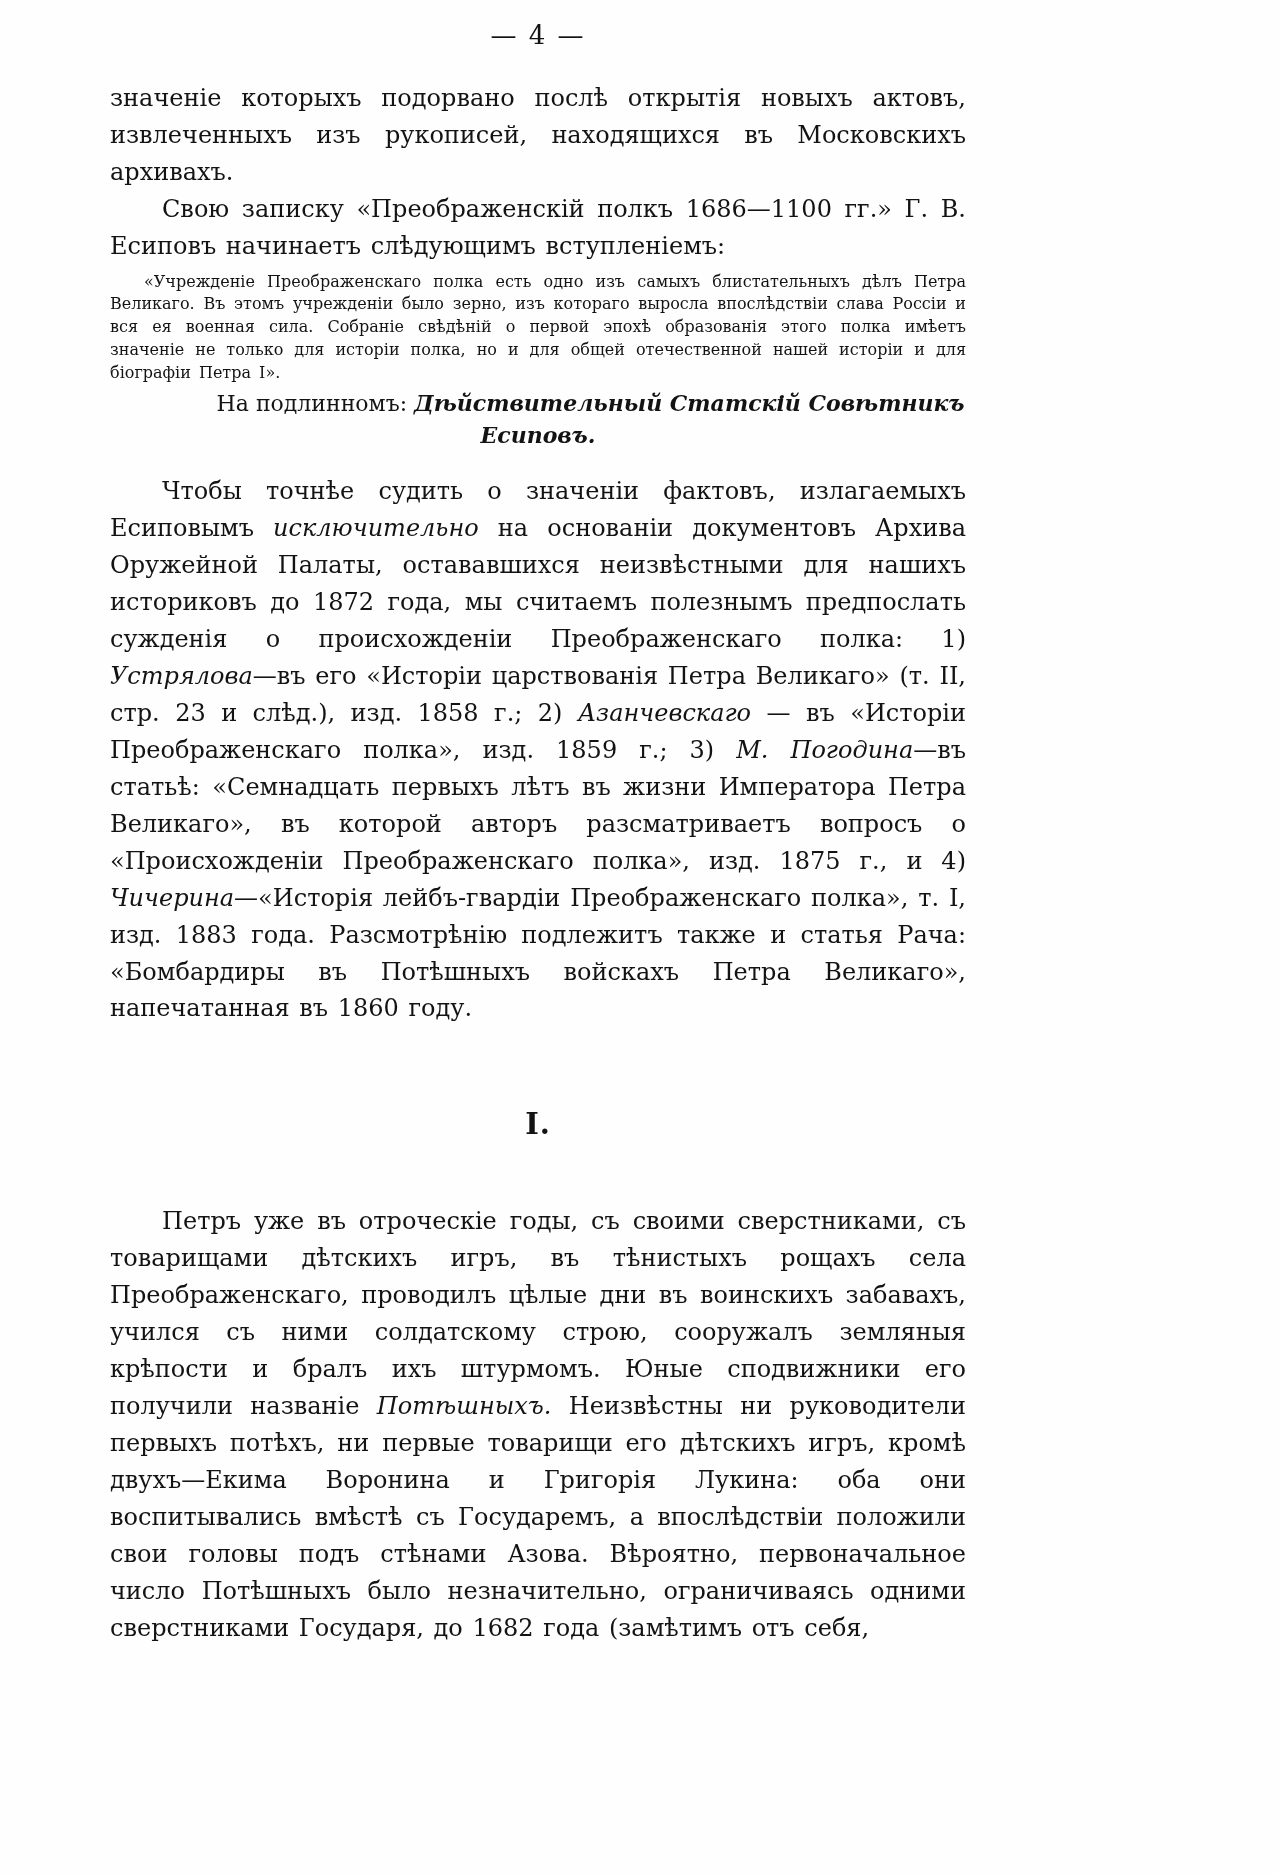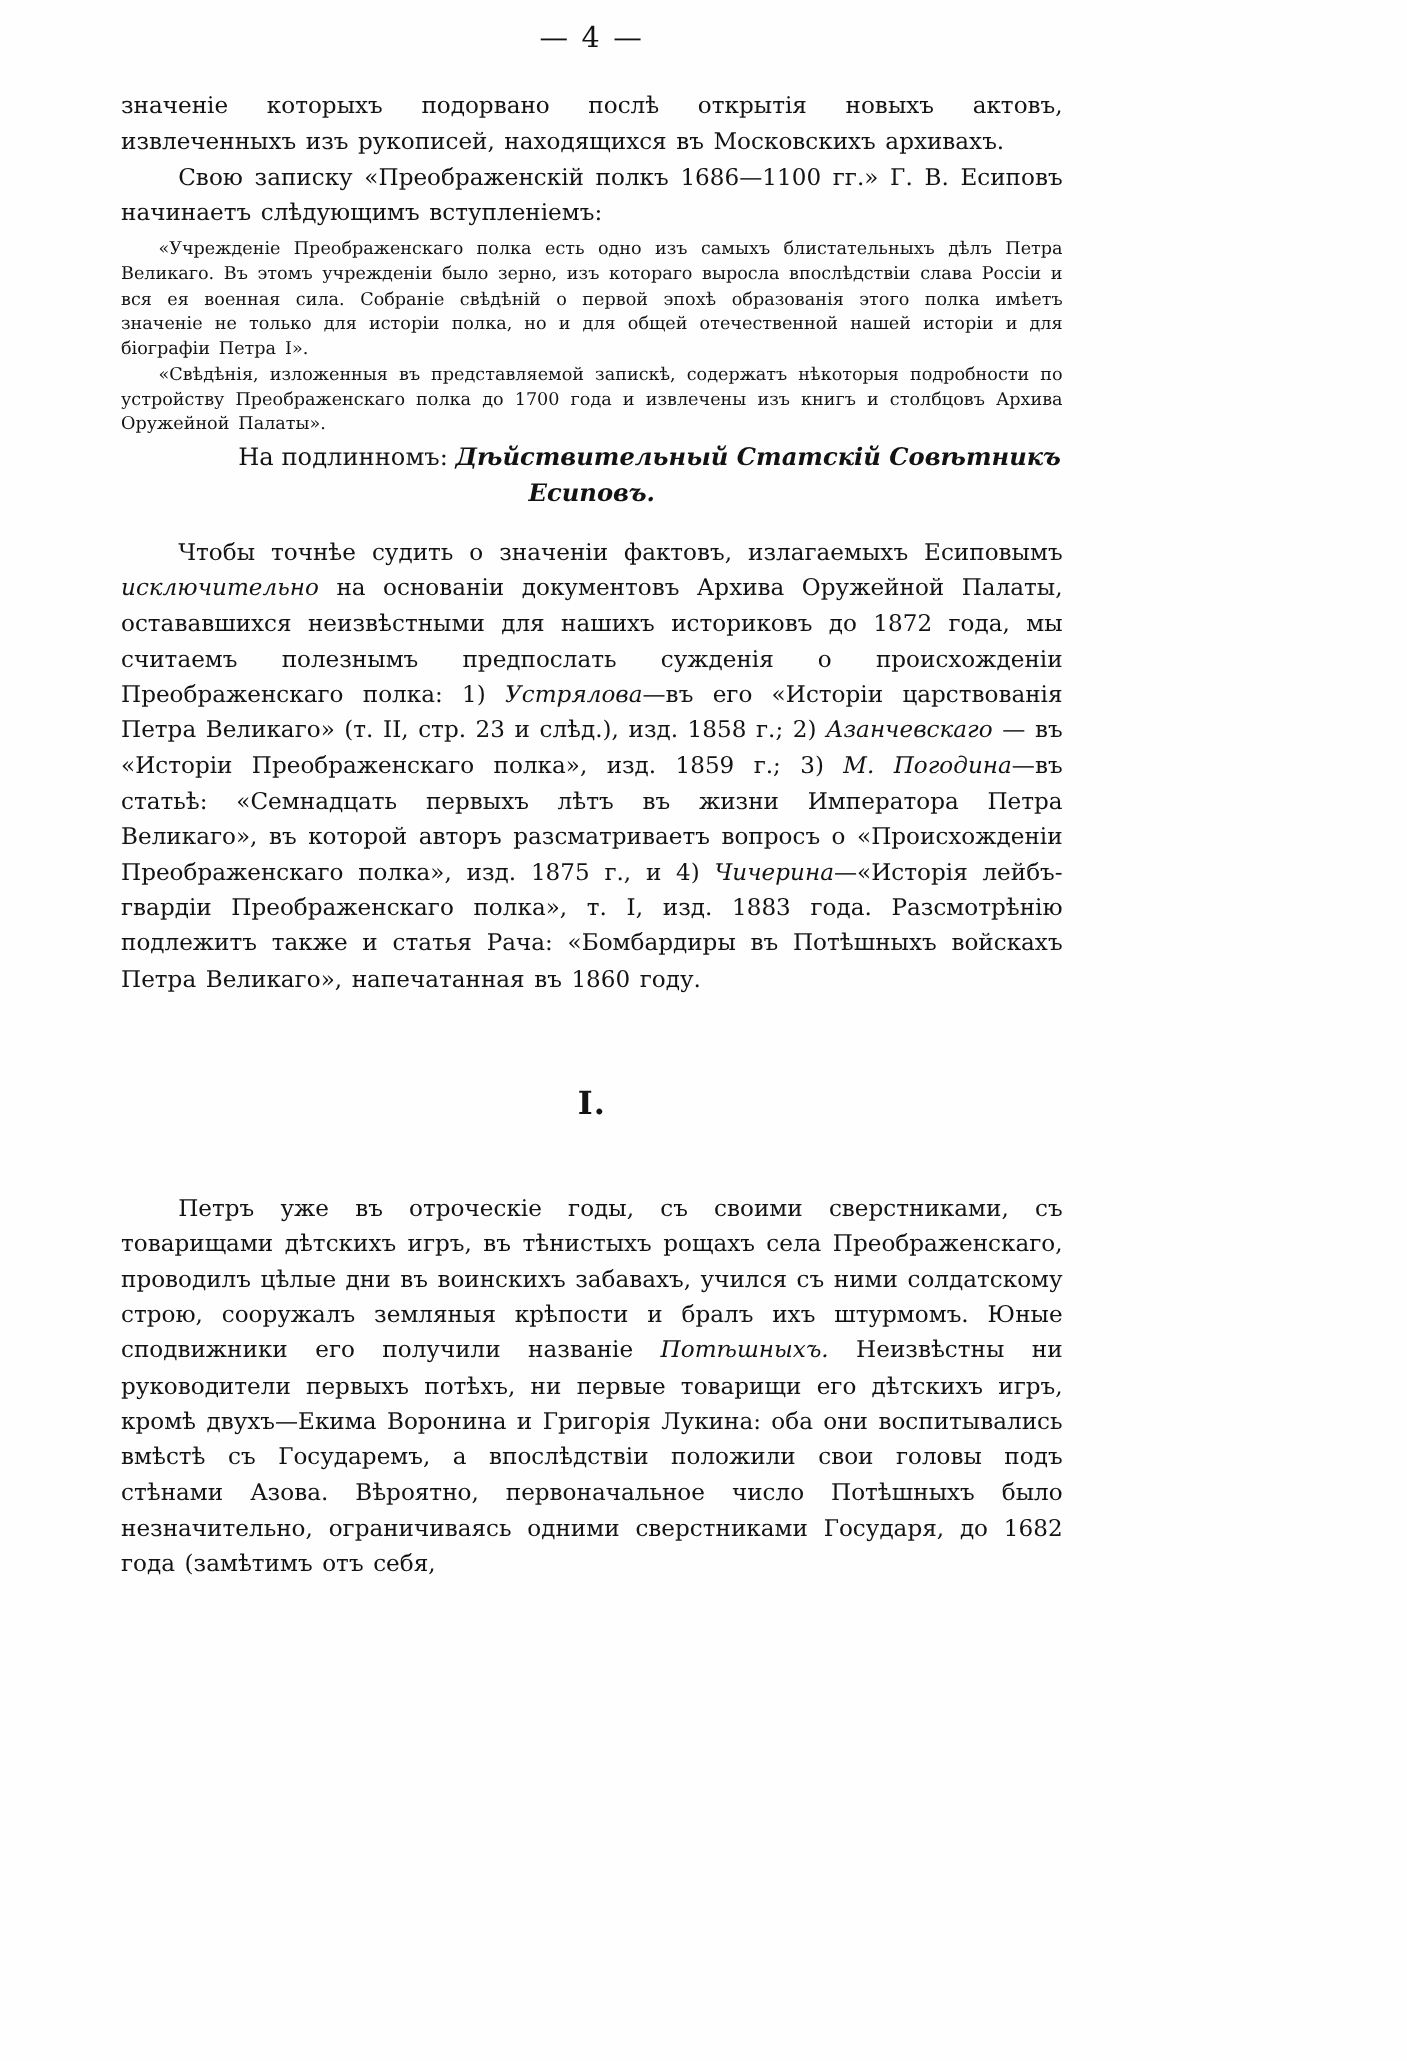--- a/index.html
+++ b/index.html
@@ -23,21 +23,21 @@
     padding-top: 20px;
   }
   .pagenum {
     text-align: center;
     font-size: 26px;
     letter-spacing: 2px;
     margin-bottom: 30px;
   }
   p.body {
     margin: 0;
-    font-size: 21px;
+    font-size: 24px;
     line-height: 1.54;
     text-align: justify;
     text-indent: 52px;
     word-spacing: 2px;
   }
   p.body.noindent {
     text-indent: 0;
   }
   .quote-block {
     margin-top: 6px;
@@ -80,21 +80,20 @@
   <div class="text-block">
 
     <div class="pagenum">— 4 —</div>
 
     <p class="body noindent">значеніе которыхъ подорвано послѣ открытія новыхъ актовъ, извлеченныхъ изъ рукописей, находящихся въ Московскихъ архивахъ.</p>
 
     <p class="body">Свою записку «Преображенскій полкъ 1686—1100 гг.» Г. В. Есиповъ начинаетъ слѣдующимъ вступленіемъ:</p>
 
     <div class="quote-block">
       <p>«Учрежденіе Преображенскаго полка есть одно изъ самыхъ блистательныхъ дѣлъ Петра Великаго. Въ этомъ учрежденіи было зерно, изъ котораго выросла впослѣдствіи слава Россіи и вся ея военная сила. Собраніе свѣдѣній о первой эпохѣ образованія этого полка имѣетъ значеніе не только для исторіи полка, но и для общей отечественной нашей исторіи и для біографіи Петра I».</p>
-      <p>«Свѣдѣнія, изложенныя въ представляемой запискѣ, содержатъ нѣкоторыя подробности по устройству Преображенскаго полка до 1700 года и извлечены изъ книгъ и столбцовъ Архива Оружейной Палаты».</p>
     </div>
 
     <p class="quote-signature"><span>На подлинномъ: </span><i>Дѣйствительный Статскій Совѣтникъ Есиповъ.</i></p>
 
     <p class="body"><span>Чтобы точнѣе судить о значеніи фактовъ, излагаемыхъ Есиповымъ </span><i class="inline-italic">исключительно</i><span> на основаніи документовъ Архива Оружейной Палаты, остававшихся неизвѣстными для нашихъ историковъ до 1872 года, мы считаемъ полезнымъ предпослать сужденія о происхожденіи Преображенскаго полка: 1) </span><i class="inline-italic">Устрялова</i><span>—въ его «Исторіи царствованія Петра Великаго» (т. II, стр. 23 и слѣд.), изд. 1858 г.; 2) </span><i class="inline-italic">Азанчевскаго</i><span> — въ «Исторіи Преображенскаго полка», изд. 1859 г.; 3) </span><i class="inline-italic">М. Погодина</i><span>—въ статьѣ: «Семнадцать первыхъ лѣтъ въ жизни Императора Петра Великаго», въ которой авторъ разсматриваетъ вопросъ о «Происхожденіи Преображенскаго полка», изд. 1875 г., и 4) </span><i class="inline-italic">Чичерина</i><span>—«Исторія лейбъ-гвардіи Преображенскаго полка», т. I, изд. 1883 года. Разсмотрѣнію подлежитъ также и статья Рача: «Бомбардиры въ Потѣшныхъ войскахъ Петра Великаго», напечатанная въ 1860 году.</span></p>
 
     <h2 class="section-heading">I.</h2>
 
     <p class="body"><span>Петръ уже въ отроческіе годы, съ своими сверстниками, съ товарищами дѣтскихъ игръ, въ тѣнистыхъ рощахъ села Преображенскаго, проводилъ цѣлые дни въ воинскихъ забавахъ, учился съ ними солдатскому строю, сооружалъ земляныя крѣпости и бралъ ихъ штурмомъ. Юные сподвижники его получили названіе </span><i class="inline-italic">Потѣшныхъ.</i><span> Неизвѣстны ни руководители первыхъ потѣхъ, ни первые товарищи его дѣтскихъ игръ, кромѣ двухъ—Екима Воронина и Григорія Лукина: оба они воспитывались вмѣстѣ съ Государемъ, а впослѣдствіи положили свои головы подъ стѣнами Азова. Вѣроятно, первоначальное число Потѣшныхъ было незначительно, ограничиваясь одними сверстниками Государя, до 1682 года (замѣтимъ отъ себя,</span></p>
 

